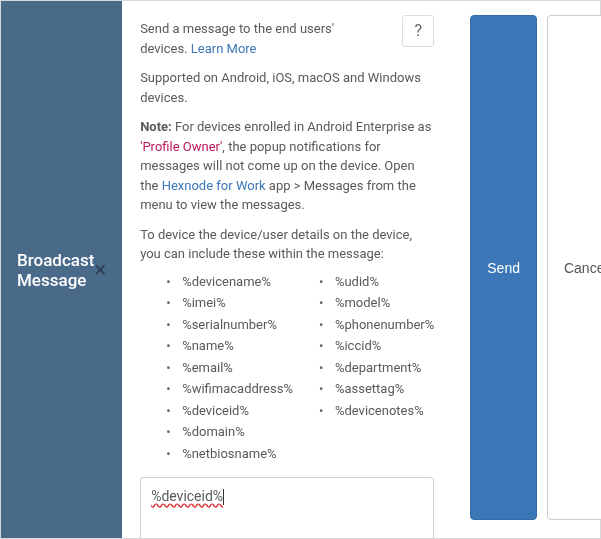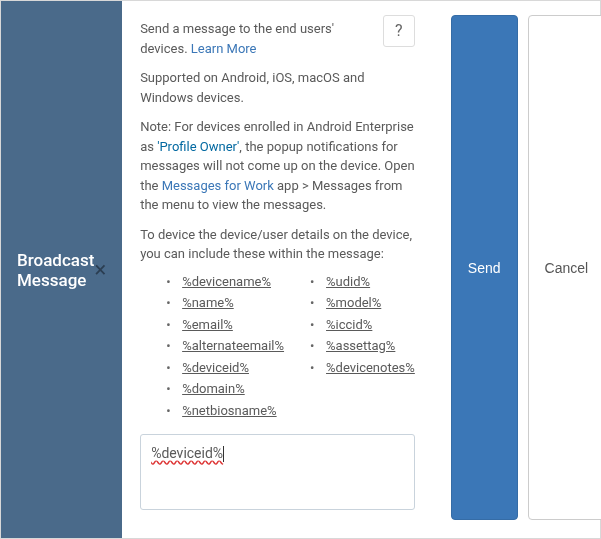--- a/index.html
+++ b/index.html
@@ -57,28 +57,27 @@
       font-size: 16px;
       color: #666;
       display: flex;
       align-items: center;
       justify-content: center;
       cursor: pointer;
     }
     .intro-line { margin-bottom: 10px; padding-right: 56px; }
     .supported-line { margin-bottom: 10px; }
     .note-line { margin-bottom: 10px; }
-    .note-label { font-weight: 400; }
+    .note-label { font-weight: 700; }
     .link { color: #3b77b7; cursor: pointer; }
-    .profile-owner { color: #0369a1; }
+    .profile-owner { color: #be185d; }
     .placeholders-intro { margin-bottom: 8px; }
     .placeholders {
       display: flex;
       margin-bottom: 12px;
-      text-decoration: underline;
     }
     .placeholders ul {
       list-style: none;
       padding-left: 20px;
       flex: 1;
     }
     .placeholders li {
       position: relative;
       padding-left: 22px;
       margin-bottom: 2px;
@@ -153,39 +152,43 @@
       <span>?</span>
     </div>
 
     <p class="intro-line">
       <span>Send a message to the end users' devices. </span><span class="link">Learn More</span>
     </p>
 
     <p class="supported-line">Supported on Android, iOS, macOS and Windows devices.</p>
 
     <p class="note-line">
-      <span class="note-label">Note:</span><span> For devices enrolled in Android Enterprise as </span><span class="profile-owner">'Profile Owner'</span><span>, the popup notifications for messages will not come up on the device. Open the </span><span class="link">Messages for Work</span><span> app &gt; Messages from the menu to view the messages.</span>
+      <span class="note-label">Note:</span><span> For devices enrolled in Android Enterprise as </span><span class="profile-owner">'Profile Owner'</span><span>, the popup notifications for messages will not come up on the device. Open the </span><span class="link">Hexnode for Work</span><span> app &gt; Messages from the menu to view the messages.</span>
     </p>
 
     <p class="placeholders-intro">To device the device/user details on the device, you can include these within the message:</p>
 
     <div class="placeholders">
       <ul>
         <li>%devicename%</li>
+        <li>%imei%</li>
+        <li>%serialnumber%</li>
         <li>%name%</li>
         <li>%email%</li>
-        <li>%alternateemail%</li>
+        <li>%wifimacaddress%</li>
         <li>%deviceid%</li>
         <li>%domain%</li>
         <li>%netbiosname%</li>
       </ul>
       <ul>
         <li>%udid%</li>
         <li>%model%</li>
+        <li>%phonenumber%</li>
         <li>%iccid%</li>
+        <li>%department%</li>
         <li>%assettag%</li>
         <li>%devicenotes%</li>
       </ul>
     </div>
 
     <div class="msg-textarea" contenteditable="true" style=""><span class="textarea-text">%deviceid%</span><span class="caret"></span></div>
   </div>
 
   <div class="modal-footer">
     <button class="btn btn-primary">Send</button>

